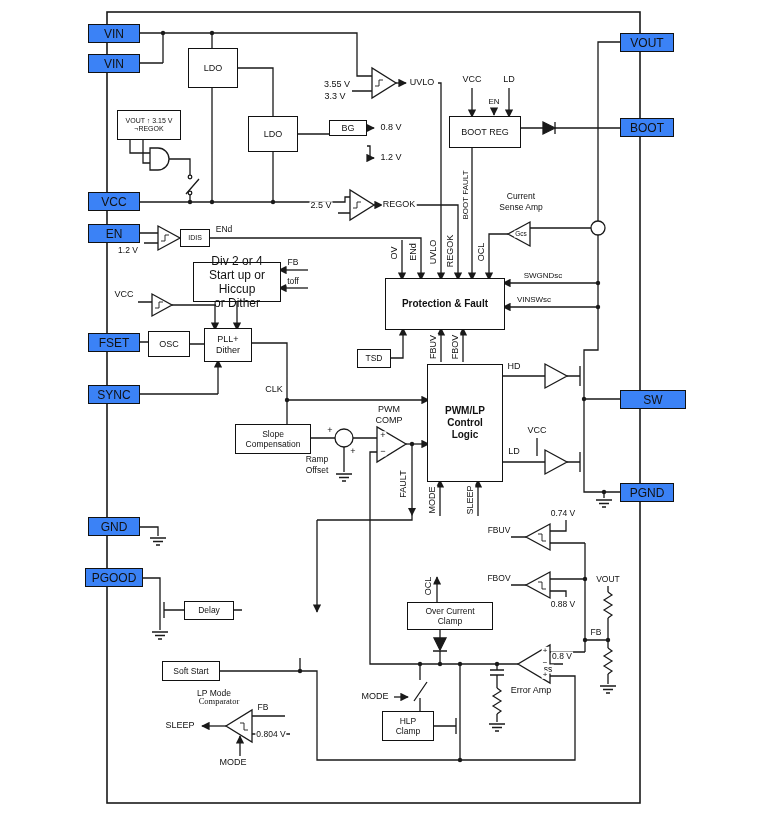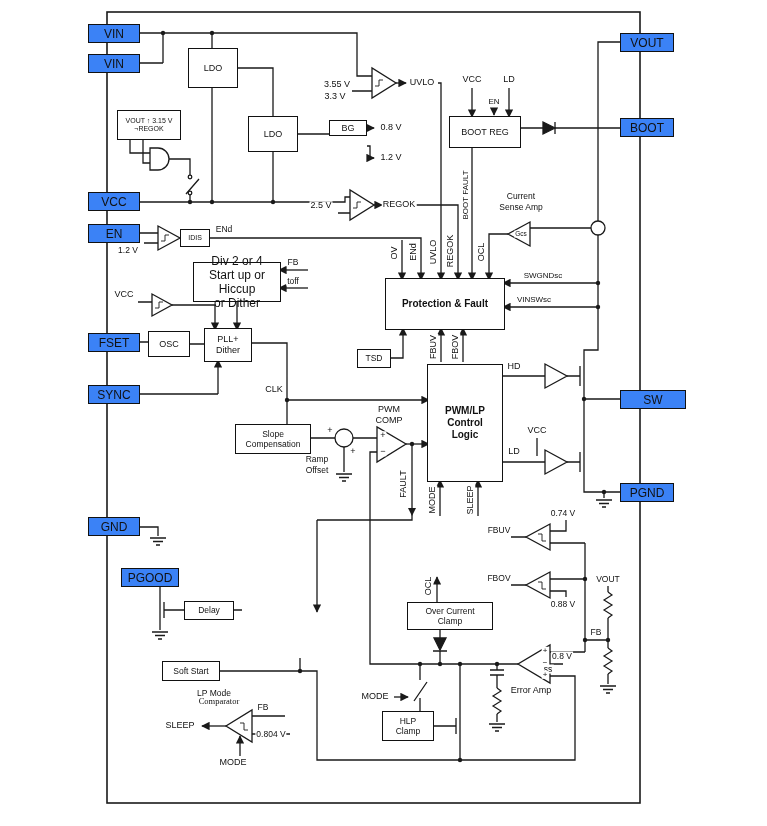--- a/index.html
+++ b/index.html
@@ -164,21 +164,21 @@
     </g>
   </svg>
 
 <div class="pin" style="left: 88px; top: 24px; width: 52px; height: 19px;">VIN</div>
     <div class="pin" style="left: 88px; top: 54px; width: 52px; height: 19px;">VIN</div>
     <div class="pin" style="left: 88px; top: 192px; width: 52px; height: 19px;">VCC</div>
     <div class="pin" style="left: 88px; top: 224px; width: 52px; height: 19px;">EN</div>
     <div class="pin" style="left: 88px; top: 333px; width: 52px; height: 19px;">FSET</div>
     <div class="pin" style="left: 88px; top: 385px; width: 52px; height: 19px;">SYNC</div>
     <div class="pin" style="left: 88px; top: 517px; width: 52px; height: 19px;">GND</div>
-    <div class="pin" style="left: 85px; top: 568px; width: 58px; height: 19px; margin-left: 36px;">PGOOD</div>
+    <div class="pin" style="left: 85px; top: 568px; width: 58px; height: 19px;">PGOOD</div>
     <div class="pin" style="left: 620px; top: 33px; width: 54px; height: 19px;">VOUT</div>
     <div class="pin" style="left: 620px; top: 118px; width: 54px; height: 19px;">BOOT</div>
     <div class="pin" style="left: 620px; top: 390px; width: 66px; height: 19px;">SW</div>
     <div class="pin" style="left: 620px; top: 483px; width: 54px; height: 19px;">PGND</div>
     <div class="blk" style="left: 188px; top: 48px; width: 50px; height: 40px;">
       <span>LDO</span>
     </div>
     <div class="blk" style="left: 248px; top: 116px; width: 50px; height: 36px;">
       <span>LDO</span>
     </div>

